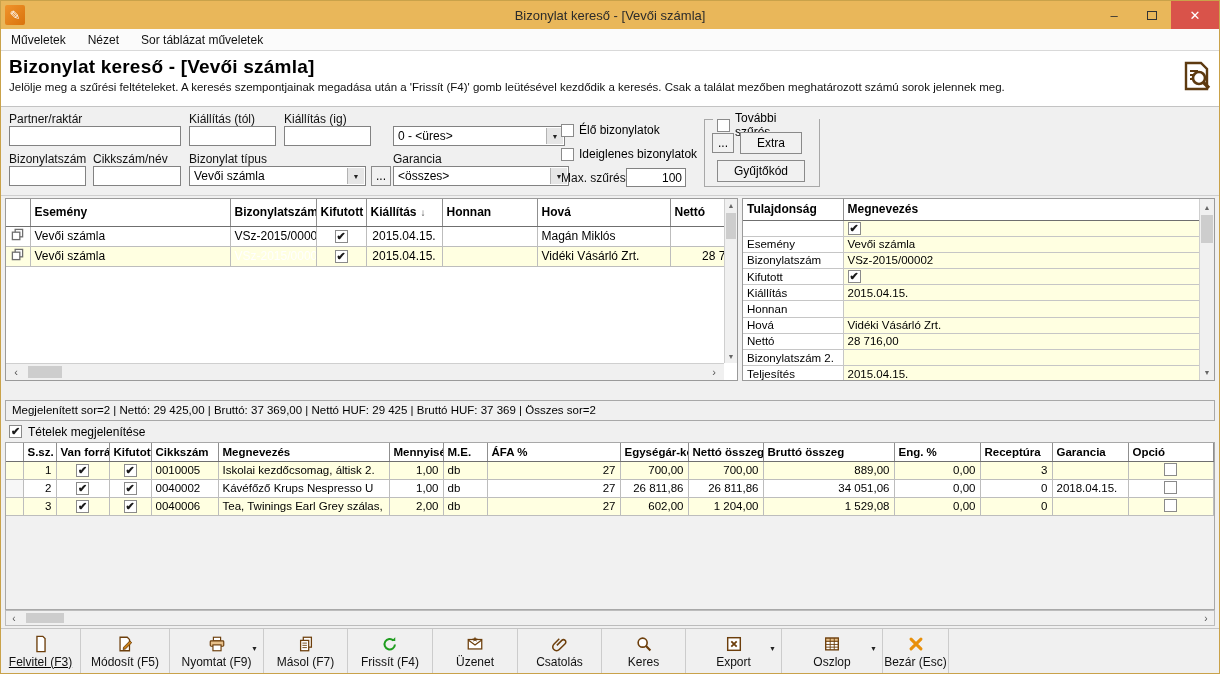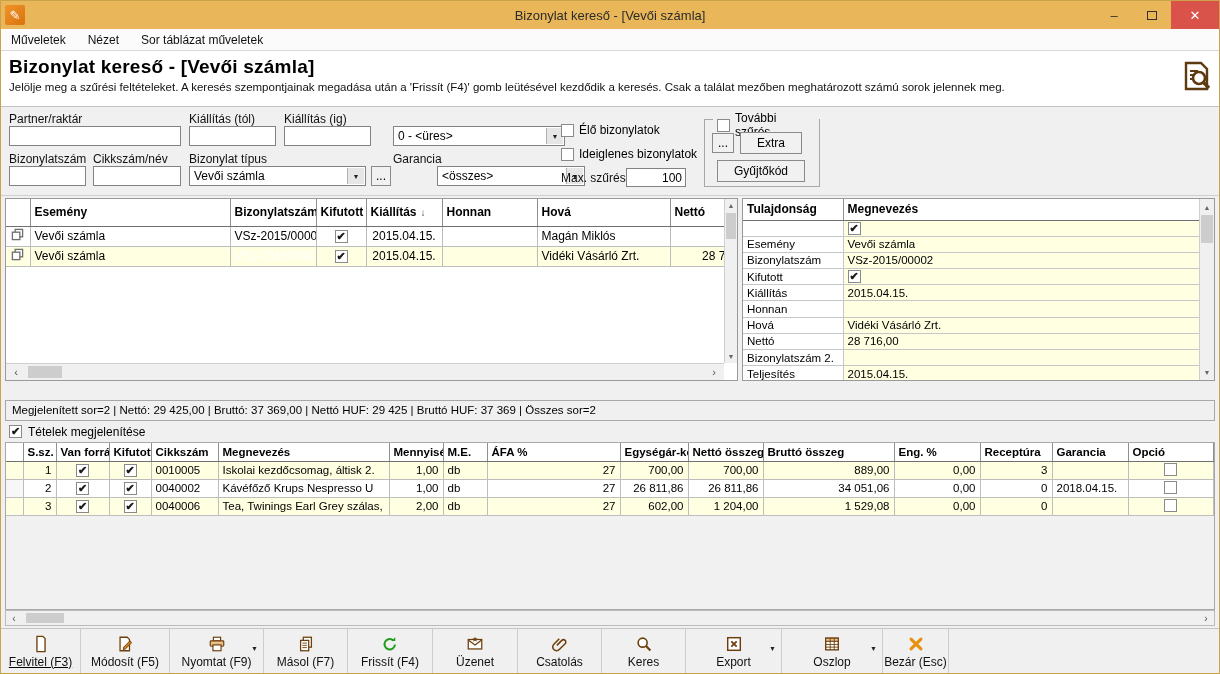--- a/index.html
+++ b/index.html
@@ -163,21 +163,21 @@
     <input class="ftext" style="left: 8px; top: 59px; width: 77px;" value="">
     <span class="flabel" style="left:92px; top:45px;">Cikkszám/név</span>
     <input class="ftext" style="left: 92px; top: 59px; width: 88px;" value="">
     <span class="flabel" style="left:188px; top:45px;">Bizonylat típus</span>
     <div class="combo" style="left:188px; top:59px; width:177px;">
       <span>Vevői számla</span>
       <span class="carrow">▼</span>
     </div>
     <button class="pushbtn" style="left:370px; top:59px; width:20px; height:20px;">...</button>
     <span class="flabel" style="left:392px; top:45px;">Garancia</span>
-    <div class="combo" style="left:392px; top:59px; width:148px;margin-left:44px;">
+    <div class="combo" style="left:392px; top:59px; width:176px;">
       <span>&lt;összes&gt;</span>
       <span class="carrow">▼</span>
     </div>
 
     <div class="cbrow" style="left:560px; top:16px;">
       <span class="cb"></span>
       <span>Élő bizonylatok</span>
     </div>
     <div class="cbrow" style="left:560px; top:40px;">
       <span class="cb"></span>

